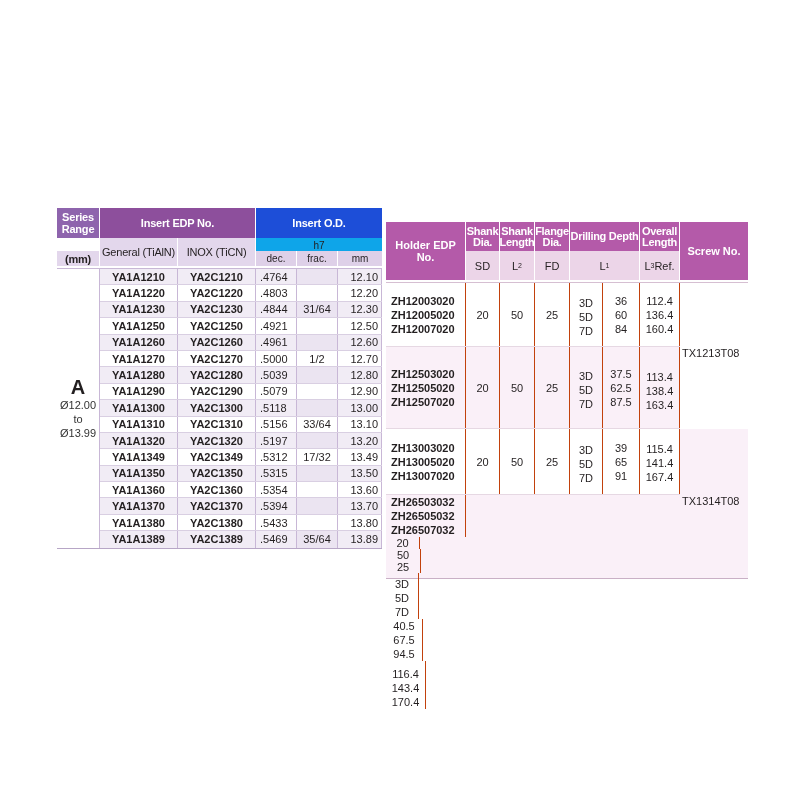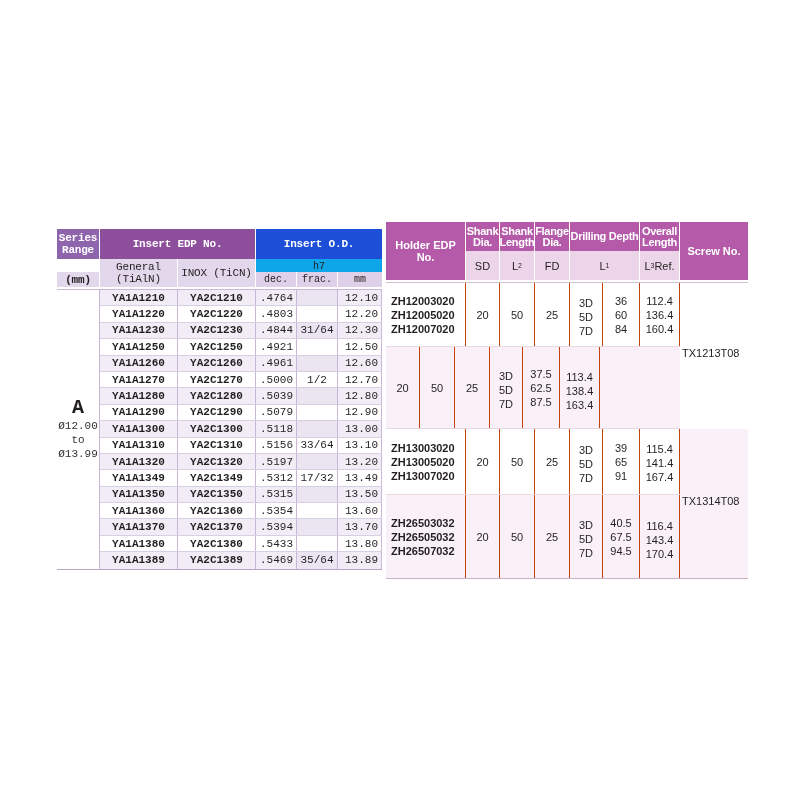--- a/index.html
+++ b/index.html
@@ -1,19 +1,19 @@
 <!DOCTYPE html>
 <html><head>
 <meta charset="utf-8">
 <style>
   html, body { margin: 0; padding: 0; background: #ffffff; }
   body { width: 800px; height: 800px; position: relative; overflow: hidden; font-family: "Liberation Sans", sans-serif; color: #231f20; }
 
   
-  .lt { position: absolute; left: 57px; top: 229px; width: 325px; font-family: Liberation Mono, monospace; }
+  .lt { position: absolute; left: 57px; top: 208px; width: 325px; }
   .lt-head1 { display: flex; height: 30px; }
   .lt-head2 { display: flex; height: 28px; }
   .hcell { color: #fff; font-weight: bold; font-size: 11px; display: flex; align-items: center; justify-content: center; text-align: center; line-height: 12px; box-sizing: border-box; letter-spacing: -0.2px; }
   .lavender { background: #e3d7ec; color: #231f20; font-weight: normal; }
   .sr-h { width: 43px; background: #8e64ad; border-right: 1px solid #fff; }
   .edp-h { width: 156px; background: #8d4f9c; border-right: 1px solid #fff; }
   .od-h { width: 126px; background: #1d4ed8; }
   .mm-h { width: 43px; font-weight: bold; font-size: 11px; border-right: 1px solid #fff; margin-top: 13px; }
   .gen-h { width: 78px; border-right: 1px solid #fff; font-size: 11px; }
   .inox-h { width: 78px; border-right: 1px solid #fff; font-size: 11px; }
@@ -281,20 +281,25 @@
             <span>84</span>
           </div>
         <div class="g-l3" style="padding-top:0">
             <span>112.4</span>
             <span>136.4</span>
             <span>160.4</span>
           </div>
       </div>
 
       <div class="rgroup pink" style="height:82px;">
+        <div class="g-holder">
+          <span>ZH12503020</span>
+            <span>ZH12505020</span>
+            <span>ZH12507020</span>
+        </div>
         <div class="g-sd">20</div>
         <div class="g-l2">50</div>
         <div class="g-fd">25</div>
         <div class="g-depth">
             <span>3D</span>
             <span>5D</span>
             <span>7D</span>
           </div>
         <div class="g-l1">
             <span>37.5</span>
@@ -327,21 +332,21 @@
             <span>65</span>
             <span>91</span>
           </div>
         <div class="g-l3" style="padding-top:2px">
             <span>115.4</span>
             <span>141.4</span>
             <span>167.4</span>
           </div>
       </div>
 
-      <div class="rgroup pink" style="height:83px;">
+      <div class="rgroup pink" style="height:83px;flex-direction:column;">
         <div class="g-holder">
           <span>ZH26503032</span>
             <span>ZH26505032</span>
             <span>ZH26507032</span>
         </div>
         <div class="g-sd">20</div>
         <div class="g-l2">50</div>
         <div class="g-fd">25</div>
         <div class="g-depth">
             <span>3D</span>

